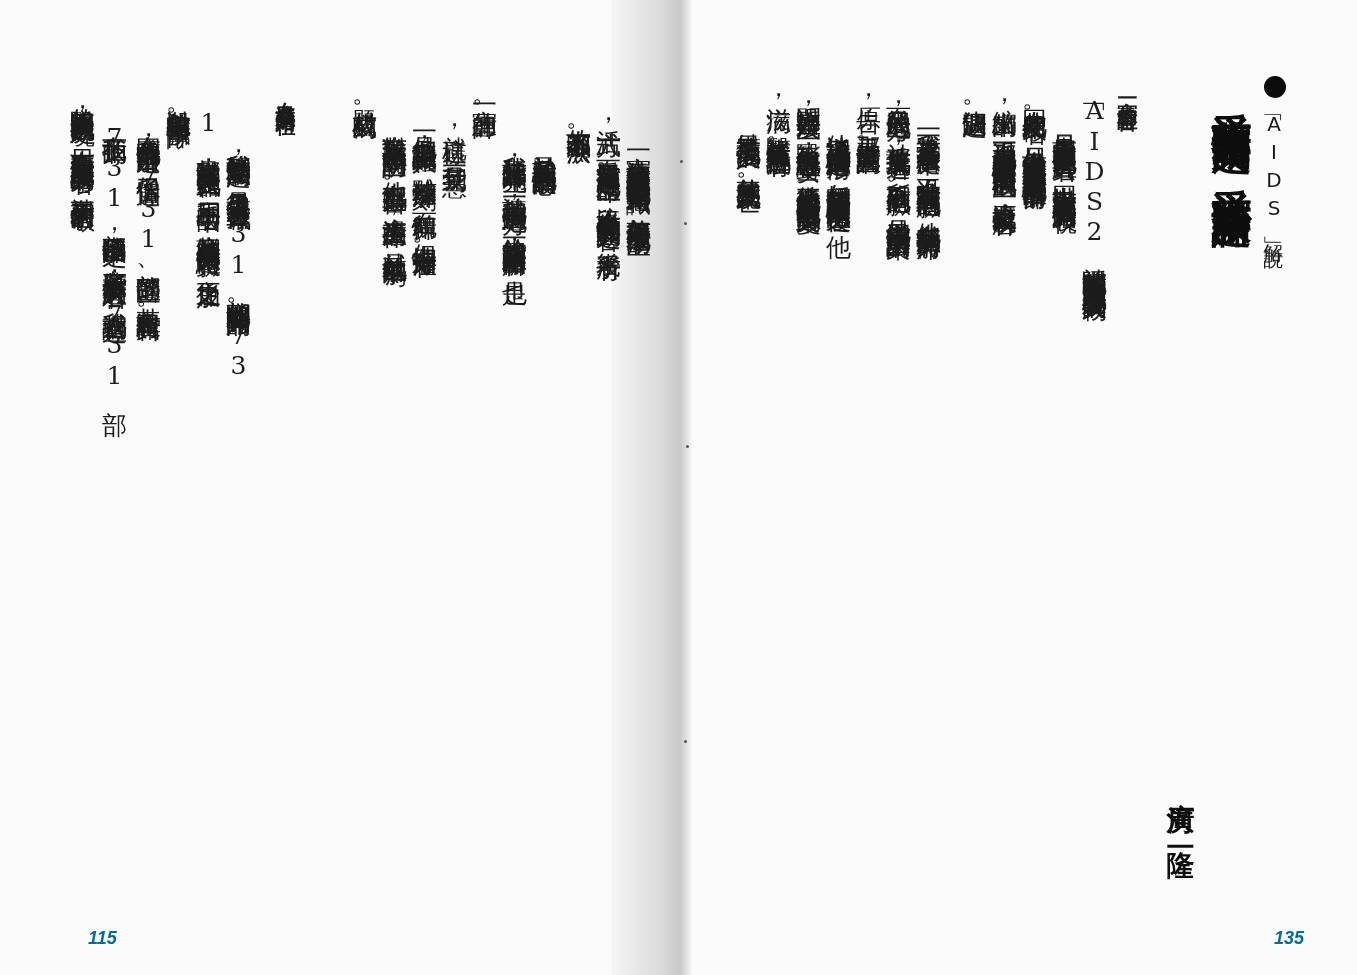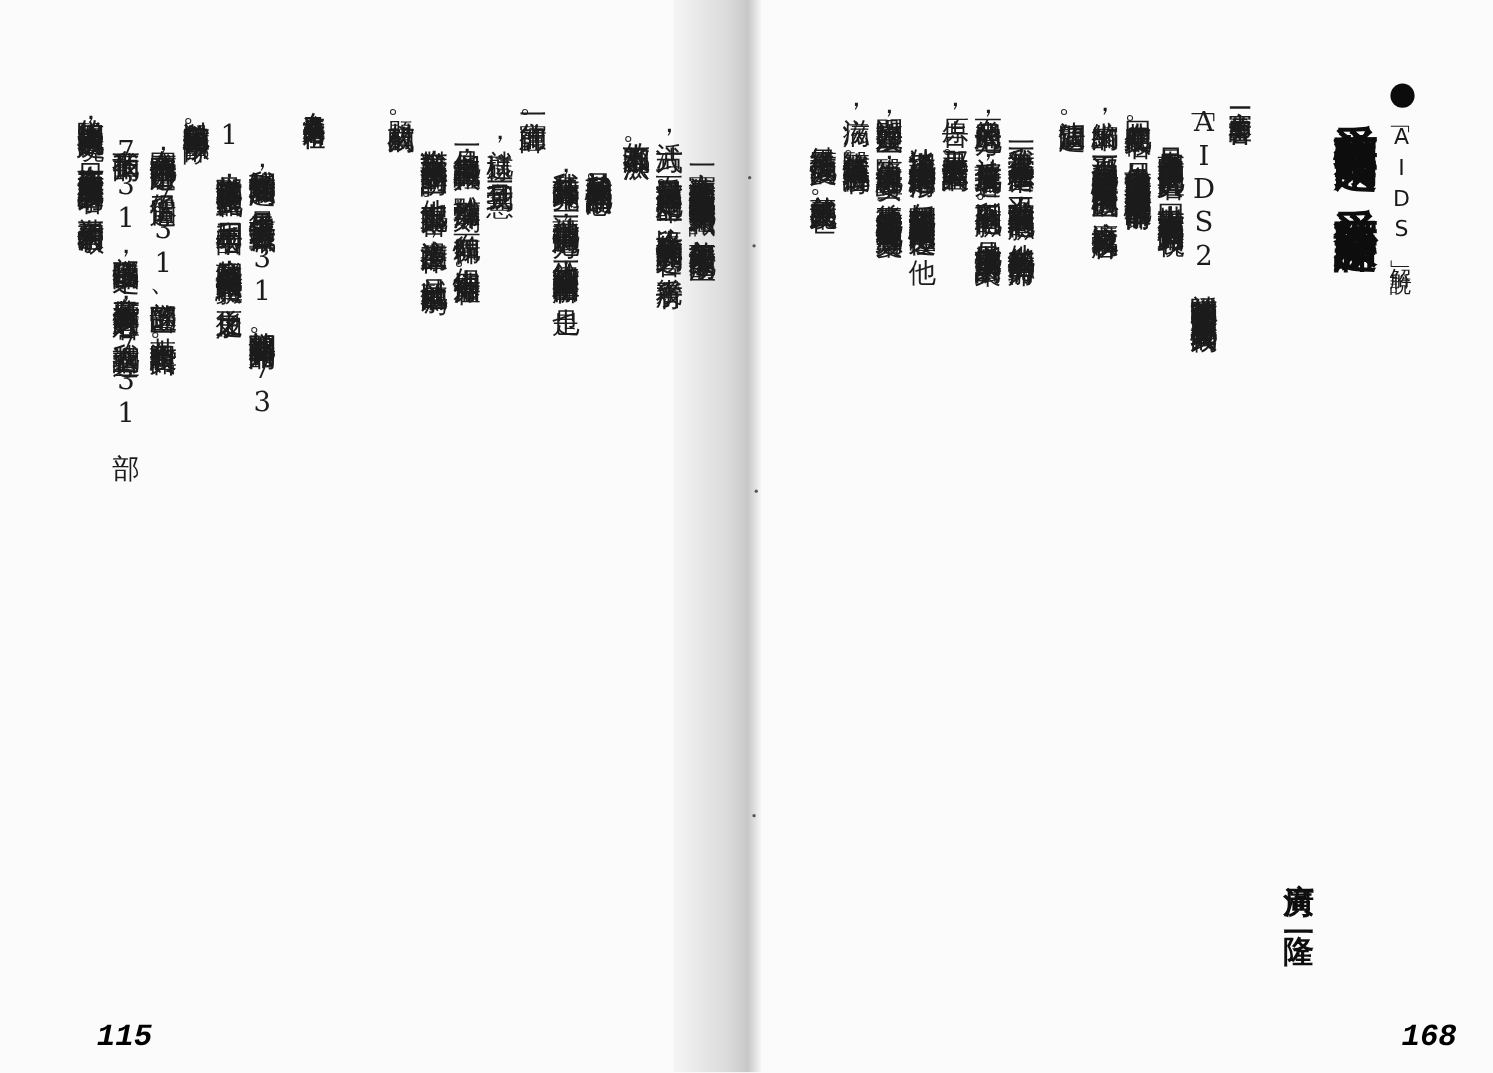--- a/index.html
+++ b/index.html
@@ -62,25 +62,25 @@
     }
     .bullet {
       position: absolute;
       width: 22px;
       height: 22px;
       border-radius: 50%;
       background: #0c0c0c;
     }
     .page-num {
       position: absolute;
-      font-family: Liberation Mono, monospace;
+      font-family: Liberation Sans, sans-serif;
       font-style: italic;
       font-weight: bold;
-      font-size: 28px;
-      color: #000000;
+      font-size: 18px;
+      color: #0369a1;
     }
     .speck {
       position: absolute;
       width: 3px;
       height: 3px;
       background: #555;
       border-radius: 50%;
     }
   </style>
 </head>
@@ -109,21 +109,21 @@
   <div class="vcol" style="left:988px; top:90px;">編出來的，不過那也是利用一些曾經實際發生過的情形加以組合而成的，這麼一來比較容易解</div>
   <div class="vcol" style="left:958px; top:90px;">決這個問題。</div>
   <div class="vcol" style="left:912px; top:88px;">　我第一次遇見憲一是在法庭當中，不過當時我並沒有看到他的臉，他坐在我所坐的旁聽席前</div>
   <div class="vcol" style="left:882px; top:88px;">面幾公尺的地方，被一片毛玻璃屏風遮著，所以看不到他的臉。他是愛滋病藥物污染訴訟案的</div>
   <div class="vcol" style="left:852px; top:88px;">原告，那天是去法庭做匿名証人的。</div>
   <div class="vcol" style="left:822px; top:88px;">　他淡淡地描述了他感染愛滋病的經過情形，包括新聞媒體報導了血液製劑的危險性之後，他</div>
   <div class="vcol" style="left:792px; top:88px;">問過醫生好幾次，醫生一再向他保証絕對安全，後來他要結婚時又問過醫生他有沒有感染到愛</div>
   <div class="vcol" style="left:762px; top:88px;">滋病，醫生還斬釘截鐵地告訴他沒有。</div>
   <div class="vcol" style="left:732px; top:88px;">　結果造成了他最愛的人—美華的感染以及死亡。</div>
 
-  <div class="page-num" style="left:1274px; top:928px;">168</div>
+  <div class="page-num" style="left:1274px; top:928px;">135</div>
 
   <div class="vcol" style="left:622px; top:110px;">　憲一在法庭的証言裡最讓我感動的部分就是他和美華如何相識，美華如何改變了他放蕩的生</div>
   <div class="vcol" style="left:592px; top:110px;">活方式，而愛滋病又是如何奪走了她的生命。這一段令坐在旁聽席的人們聞之動容，幾乎所有</div>
   <div class="vcol" style="left:562px; top:110px;">的人都灑下了熱淚。</div>
   <div class="vcol" style="left:528px; top:110px;">　於是我興起了去問他詳情的念頭。</div>
   <div class="vcol" style="left:498px; top:110px;">　我去拜託律師鈴木篤先生，請他帶我去憲一住的地方，鈴木律師對憲一的事相當瞭解，也是</div>
   <div class="vcol" style="left:468px; top:90px;">憲一的律師。</div>
   <div class="vcol" style="left:438px; top:90px;">　就這樣，我見到了憲一。</div>
   <div class="vcol" style="left:408px; top:90px;">　他是一個率直坦誠的年輕人，雖然輪廓深刻、面貌精悍，但表情卻十分溫和。</div>
   <div class="vcol" style="left:378px; top:90px;">　對於我接下來長達數小時的訪問，他也一直盡力配合。這本漫畫的原作，就是以他的故事爲</div>

